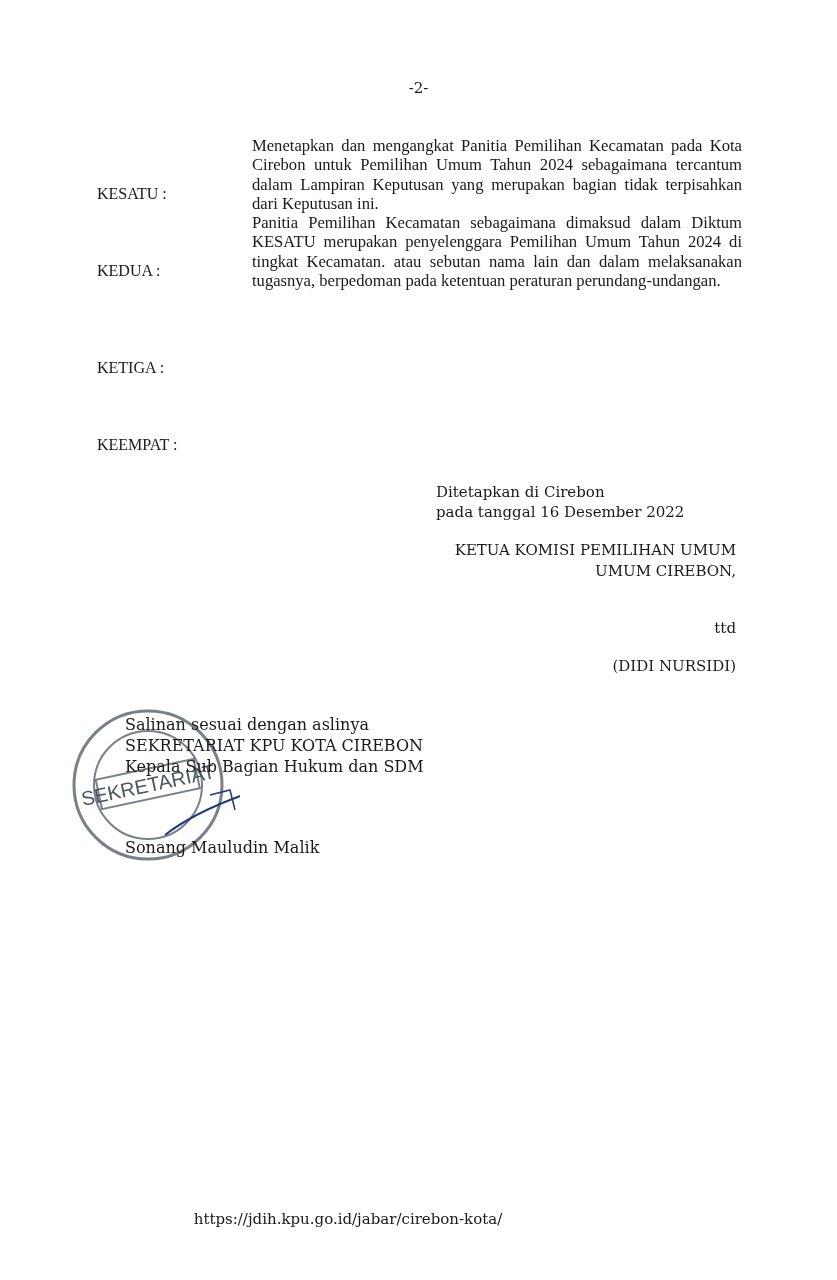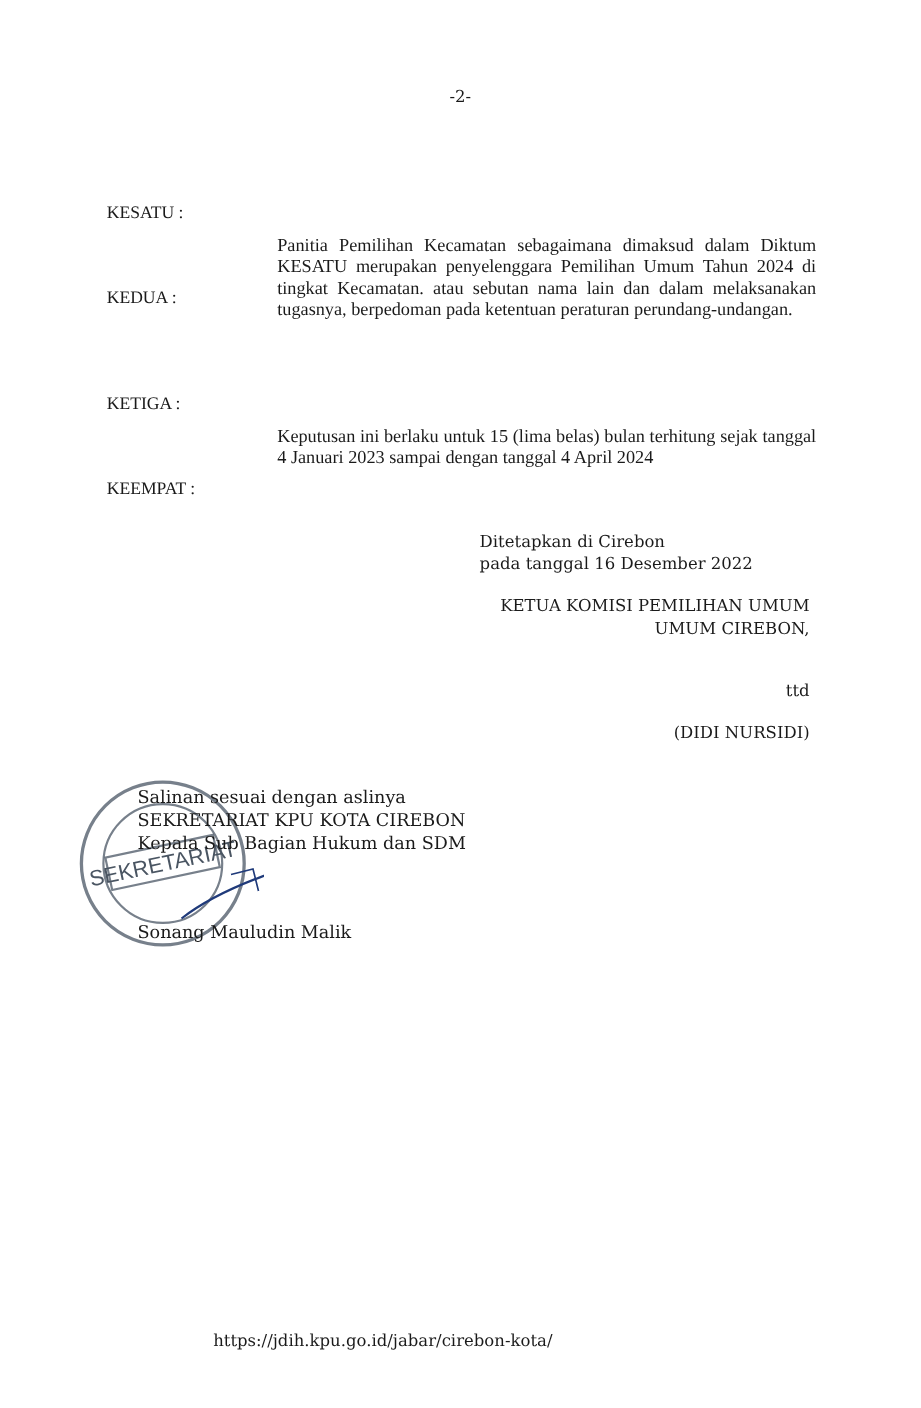--- a/index.html
+++ b/index.html
@@ -15,31 +15,31 @@
   .footer { position:absolute; top:1210px; left:0; width:696px; text-align:center; font-size:15px; }
   .stamp { position:absolute; left:70px; top:705px; width:170px; height:160px; }
 </style>
 </head>
 <body>
 
 <div class="pgnum">-2-</div>
 
 <div class="dictum" style="top:136px;">
   <span class="lbl">KESATU :</span>
+  <div class="txt">Menetapkan dan mengangkat Panitia Pemilihan Kecamatan pada Kota Cirebon untuk Pemilihan Umum Tahun 2024 sebagaimana tercantum dalam Lampiran Keputusan yang merupakan bagian tidak terpisahkan dari Keputusan ini.</div>
 </div>
 <div class="dictum" style="top:213px;">
   <span class="lbl">KEDUA :</span>
   <div class="txt">Panitia Pemilihan Kecamatan sebagaimana dimaksud dalam Diktum KESATU merupakan penyelenggara Pemilihan Umum Tahun 2024 di tingkat Kecamatan. atau sebutan nama lain dan dalam melaksanakan tugasnya, berpedoman pada ketentuan peraturan perundang-undangan.</div>
 </div>
 <div class="dictum" style="top:310px;">
   <span class="lbl">KETIGA :</span>
 </div>
 <div class="dictum" style="top:387px;">
   <span class="lbl">KEEMPAT :</span>
-  <div class="txt">Keputusan ini berlaku untuk 15 (lima belas) bulan terhitung sejak tanggal 4 Januari 2023 sampai dengan tanggal 4 April 2024</div>
 </div>
 
 <div class="sig" style="top:482px;">Ditetapkan di Cirebon</div>
 <div class="sig" style="top:502px;">pada tanggal 16 Desember 2022</div>
 <div class="center" style="top:540px;">KETUA KOMISI PEMILIHAN UMUM</div>
 <div class="center" style="top:561px;">UMUM CIREBON,</div>
 <div class="center" style="top:618px;">ttd</div>
 <div class="center" style="top:656px;">(DIDI NURSIDI)</div>
 
 <svg class="stamp" viewBox="0 0 170 160">

